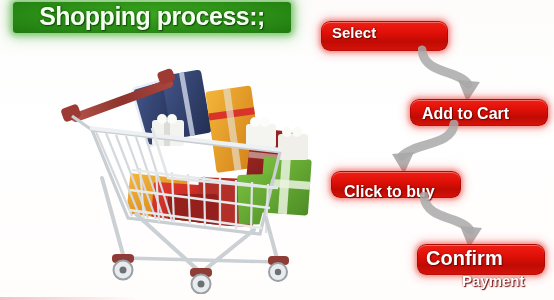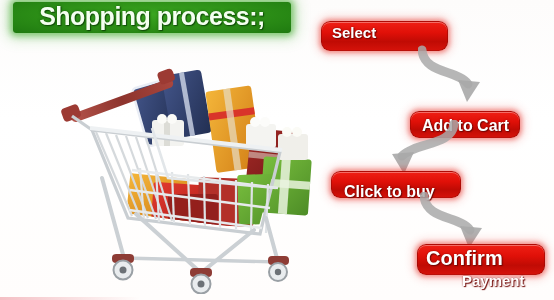--- a/index.html
+++ b/index.html
@@ -89,23 +89,22 @@
   #label-product {
     left: 44px;
     top: 14px;
     font-size: 15px;
   }
 
   
   #box-add-to-cart {
     left: 410px;
     top: 99px;
-    width: 110px;
+    width: 138px;
     height: 27px;
-    margin-top: 12px;
   }
   #label-add-to-cart {
     left: 11px;
     top: 6px;
     font-size: 16px;
   }
 
   
   #box-click-to-buy {
     left: 331px;

